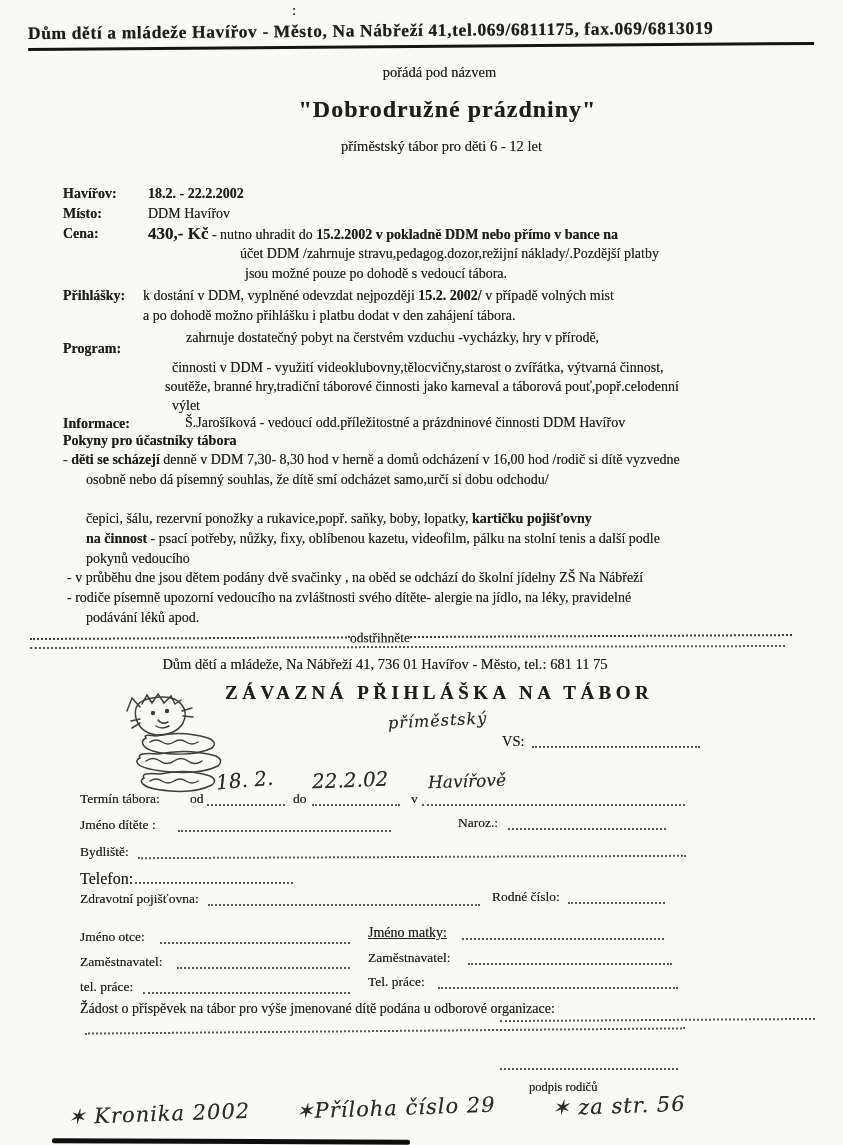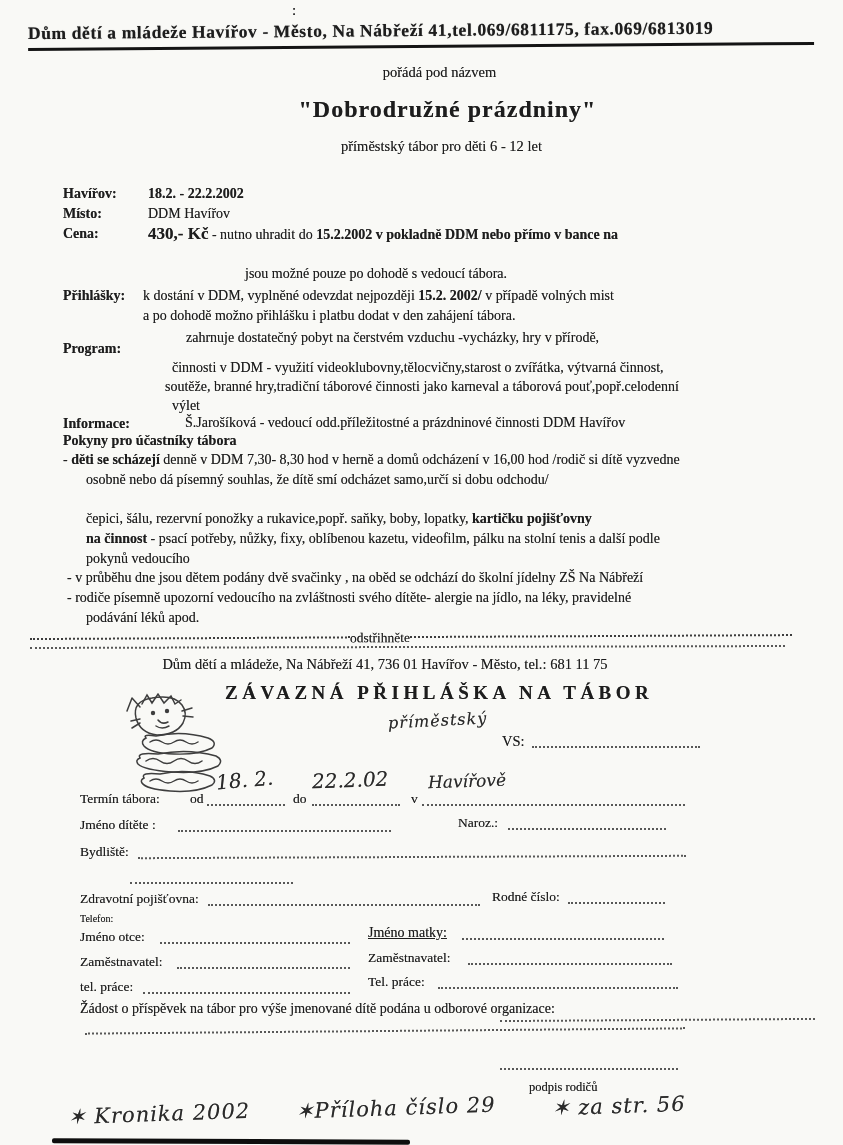--- a/index.html
+++ b/index.html
@@ -35,20 +35,21 @@
   <div class="line b" style="left:63px;top:186px;">Havířov:</div>
   <div class="line b" style="left:148px;top:186px;">18.2. - 22.2.2002</div>
 
   <div class="line b" style="left:63px;top:206px;">Místo:</div>
   <div class="line" style="left:148px;top:206px;">DDM Havířov</div>
 
   <div class="line b" style="left:63px;top:226px;">Cena:</div>
   <div class="line" style="left:148px;top:224px;">
     <span class="b" style="font-size:17px;">430,- Kč</span><span> - nutno uhradit do </span><span class="b">15.2.2002 v pokladně DDM nebo přímo v bance na</span>
   </div>
+  <div class="line" style="left:240px;top:246px;">účet DDM /zahrnuje stravu,pedagog.dozor,režijní náklady/.Pozdější platby</div>
   <div class="line" style="left:245px;top:266px;">jsou možné pouze po dohodě s vedoucí tábora.</div>
 
   <div class="line b" style="left:63px;top:288px;">Přihlášky:</div>
   <div class="line" style="left:143px;top:288px;">
     <span>k dostání v  DDM, vyplněné odevzdat nejpozději  </span><span class="b">15.2. 2002/</span><span> v případě volných mist</span>
   </div>
   <div class="line" style="left:143px;top:308px;">a po dohodě možno přihlášku i platbu dodat v den zahájení tábora.</div>
 
   <div class="line b" style="left:63px;top:341px;">Program:</div>
   <div class="line" style="left:186px;top:330px;">zahrnuje dostatečný pobyt na čerstvém vzduchu  -vycházky, hry v přírodě,</div>
@@ -111,21 +112,21 @@
   <div class="line hand" style="left:428px;top:771px;font-size:17px;transform:rotate(-2deg);">Havířově</div>
 
   <div class="line" style="left:80px;top:817px;font-size:13.5px;">Jméno dítěte :</div>
   <div class="dots" style="left:178px;top:830px;width:213px;"></div>
   <div class="line" style="left:458px;top:815px;font-size:13.5px;">Naroz.:</div>
   <div class="dots" style="left:508px;top:828px;width:158px;"></div>
 
   <div class="line" style="left:80px;top:844px;font-size:13.5px;">Bydliště:</div>
   <div class="dots" style="left:138px;top:856px;width:548px;transform:rotate(-0.25deg);"></div>
 
-  <div class="line" style="left:80px;top:869px;font-size:10px;margin-top:44px;">Telefon:</div>
+  <div class="line" style="left:80px;top:869px;font-size:16px;">Telefon:</div>
   <div class="dots" style="left:130px;top:882px;width:163px;"></div>
 
   <div class="line" style="left:80px;top:891px;font-size:13.5px;">Zdravotní pojišťovna:</div>
   <div class="dots" style="left:208px;top:904px;width:272px;"></div>
   <div class="line" style="left:492px;top:889px;font-size:13.5px;">Rodné číslo:</div>
   <div class="dots" style="left:568px;top:902px;width:97px;"></div>
 
   <div class="line" style="left:80px;top:929px;font-size:13.5px;">Jméno otce:</div>
   <div class="dots" style="left:160px;top:942px;width:190px;"></div>
   <div class="line" style="left:368px;top:925px;font-size:14px;text-decoration:underline;">Jméno matky:</div>

